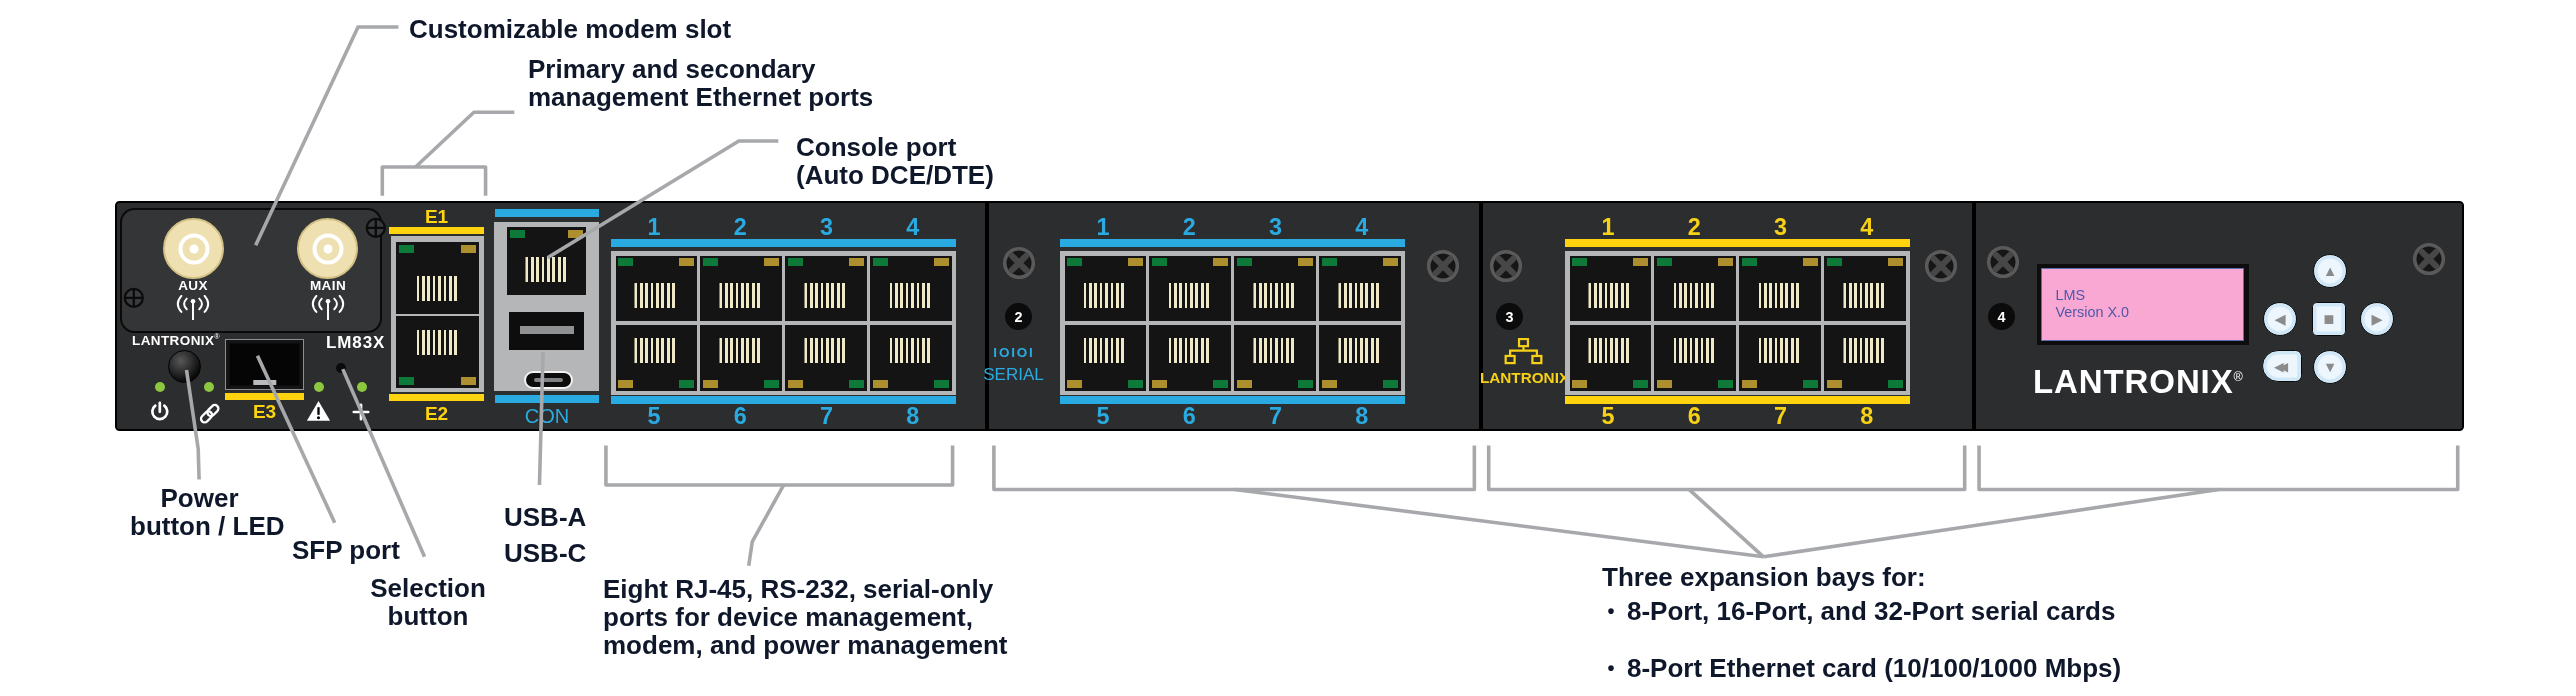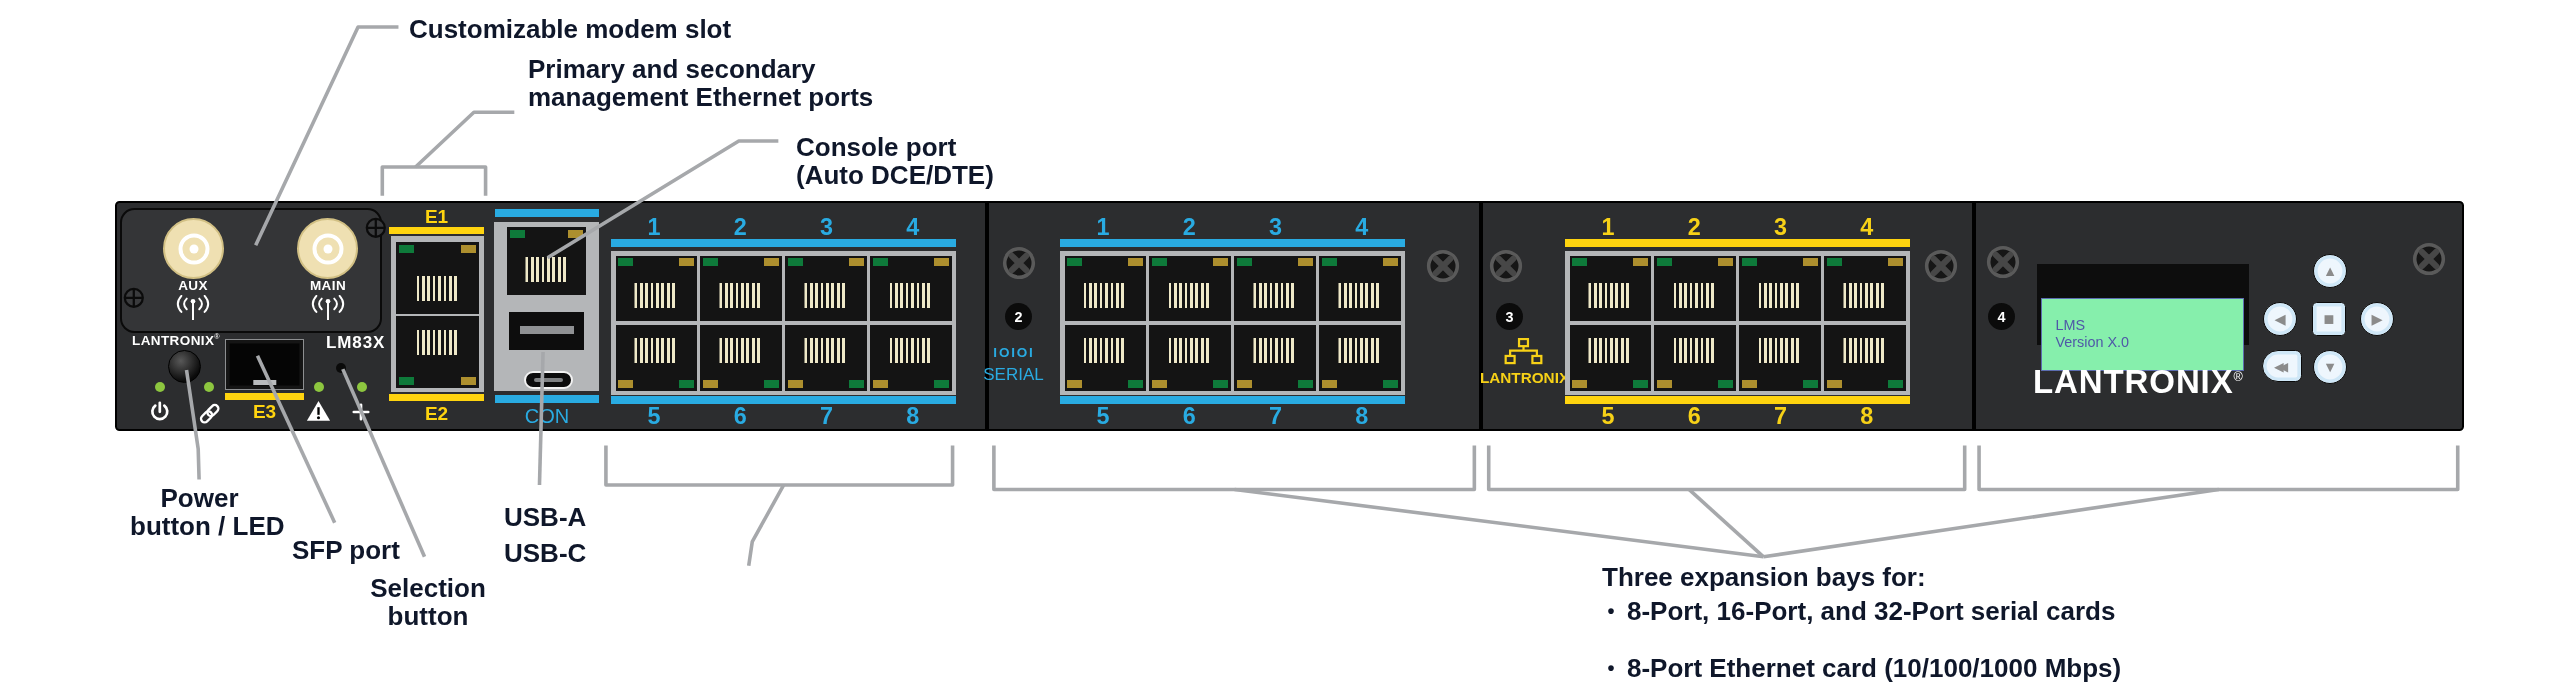--- a/index.html
+++ b/index.html
@@ -55,23 +55,23 @@
   .nums.blue{color:#29abe2;} .nums.yellow{color:#f7d117;}
   .usba{position:absolute;left:509px;top:312px;width:75px;height:38px;background:#0d0d0d;}
   .usba i{position:absolute;left:10.8px;top:13.5px;width:54px;height:8px;background:#8f9193;}
   .usbc{position:absolute;left:524px;top:371px;width:49px;height:18px;background:#0c0c0c;
        border:2.7px solid #f2f2f2;border-radius:10.8px;box-sizing:border-box;}
   .usbc i{position:absolute;left:8px;top:4.5px;width:29px;height:4.5px;background:#7f8183;border-radius:2.7px;}
   .badge{position:absolute;width:27px;height:27px;border-radius:50%;background:#0b0b0b;color:#fff;
        font-size:14.4px;font-weight:700;display:flex;align-items:center;justify-content:center;}
   
   .lcdb{position:absolute;left:2037px;top:264px;width:212px;height:81px;background:#0d0d0d;}
-  .lcd{position:absolute;left:2041px;top:268px;width:203px;height:73px;background:#86efac;
+  .lcd{position:absolute;left:2041px;top:268px;width:203px;height:73px;background:#f9a8d4;
        border:1.8px solid #5c6db0;box-sizing:border-box;color:#4f58a7;font-size:14.4px;line-height:17px;
-       padding:18px 0 0 13.5px;margin-top:30px;}
+       padding:18px 0 0 13.5px;}
   .kbtn{position:absolute;width:34px;height:34px;border-radius:50%;background:#eef6fd;border:1.8px solid #0a0a0a;
        box-shadow:inset 0 0 0 3.6px #cfe7f7;display:flex;align-items:center;justify-content:center;
        color:#8b8b8b;font-size:14.4px;box-sizing:border-box;}
   .kbtn.sq{border-radius:4.5px;font-size:18px;}
   .kbtn.back{width:40px;height:32px;border-radius:16px 6.3px 6.3px 16px;font-size:12.6px;letter-spacing:-5.4px;padding-right:7.2px;}
   .srl{position:absolute;color:#29abe2;text-align:center;}
   #lines{position:absolute;left:0;top:0;z-index:9;pointer-events:none;}
   .txt{z-index:10;}
 </style>
 </head>
@@ -406,18 +406,23 @@
   </div>
   <div class="co txt" style="left:292px;top:536px">SFP port</div>
   <div class="co txt center" style="left:359px;top:574px;width:138px">
     <span>Selection</span>
     <span>button</span>
   </div>
   <div class="co txt" style="left:504px;top:499px;line-height:36px">
     <span>USB-A</span>
     <span>USB-C</span>
   </div>
+  <div class="co txt" style="left:603px;top:575px">
+    <span>Eight RJ-45, RS-232, serial-only</span>
+    <span>ports for device management,</span>
+    <span>modem, and power management</span>
+  </div>
   <div class="co txt" style="left:1602px;top:563px">Three expansion bays for:</div>
   <div class="co txt bullet" style="left:1602px;top:597px">8-Port, 16-Port, and 32-Port serial cards</div>
   <div class="co txt bullet" style="left:1602px;top:626px">8-Port Ethernet card (10/100/1000 Mbps)</div>
 
 </div>
 
 
 </body></html>

